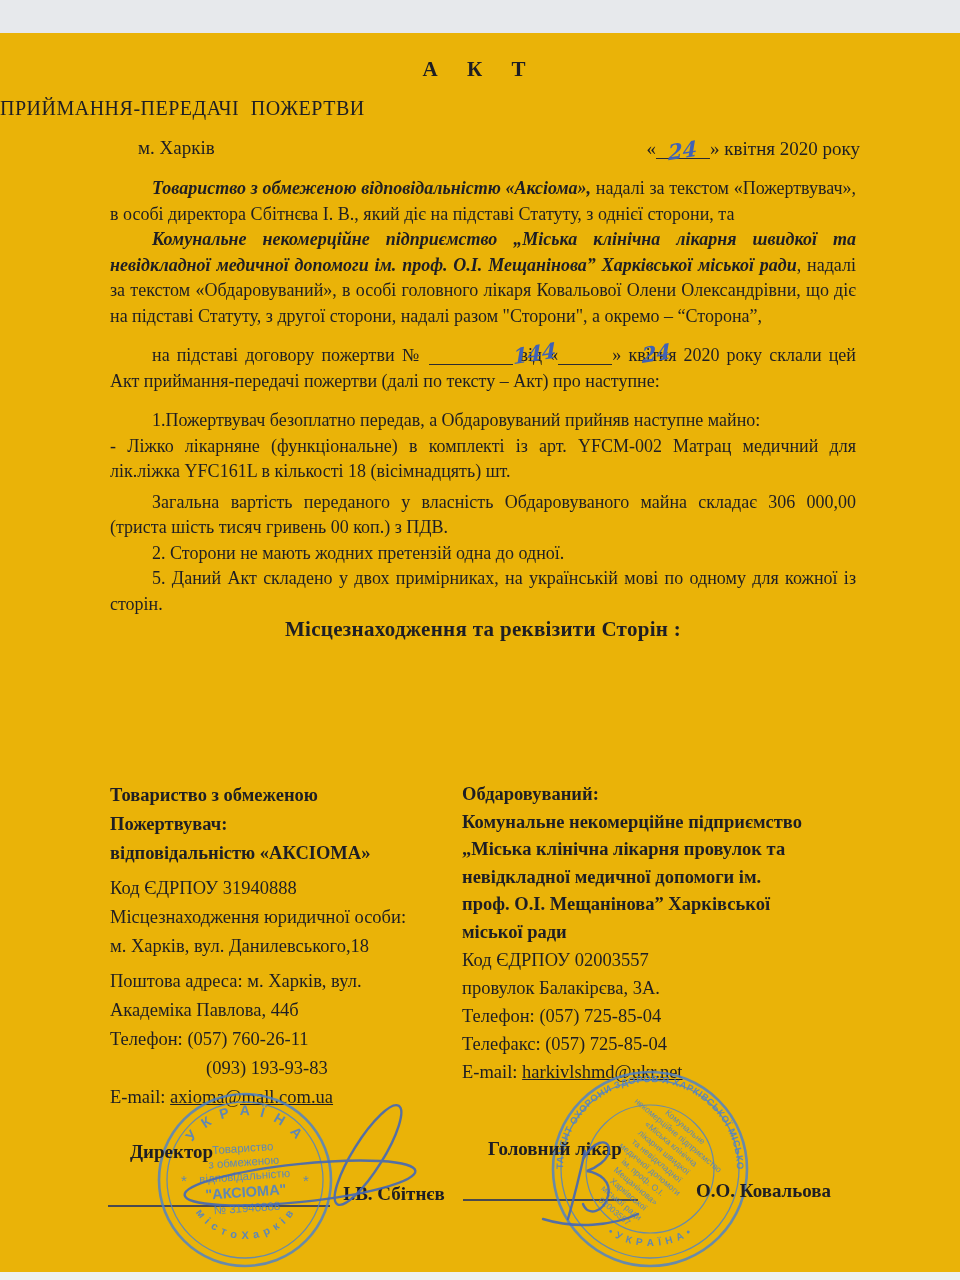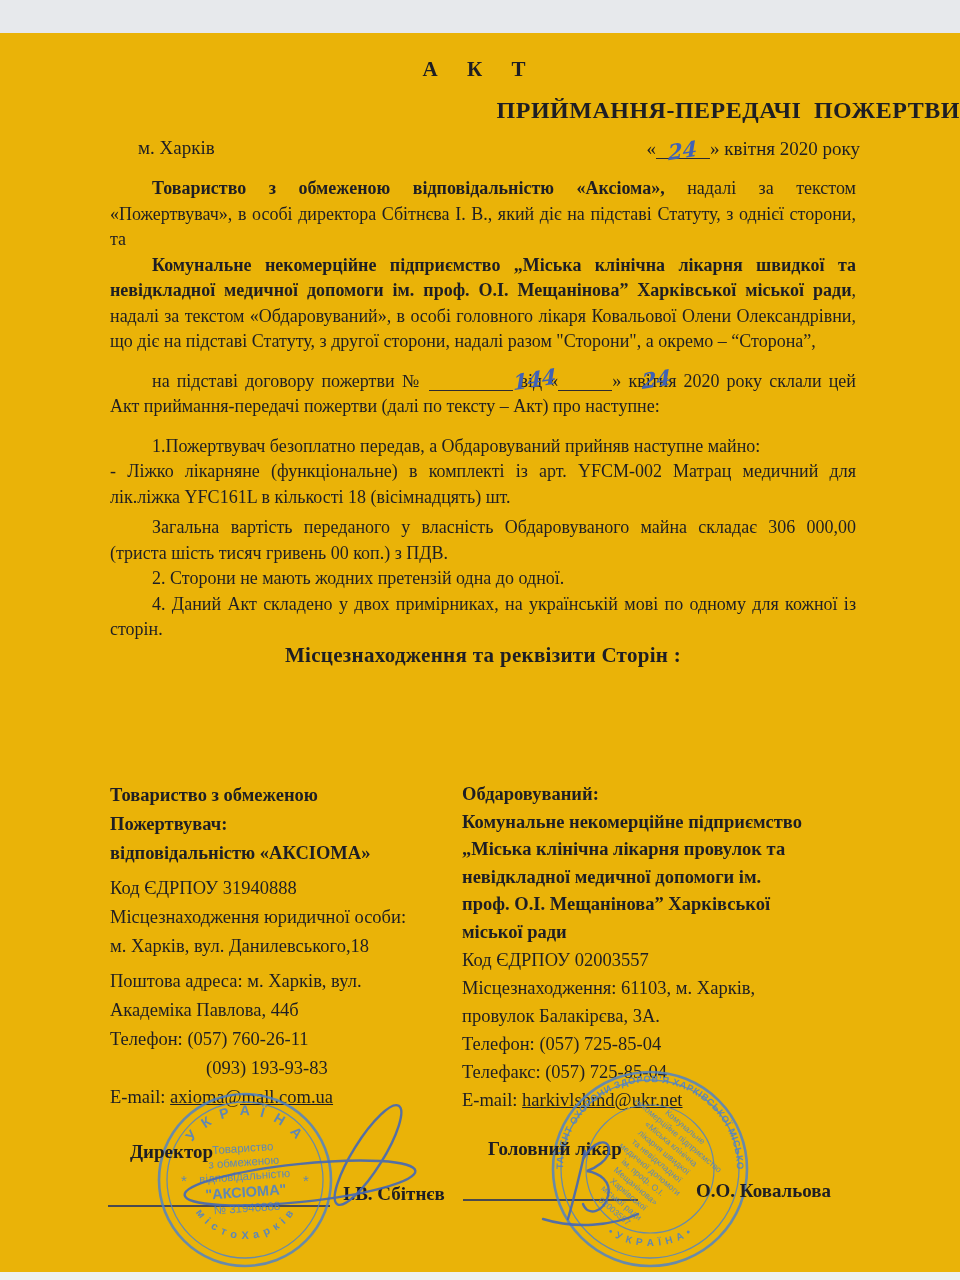--- a/index.html
+++ b/index.html
@@ -10,40 +10,40 @@
     color:#1e1e24;
     position:relative;
     overflow:hidden;
   }
   .page{
     position:absolute;left:0;top:33px;width:960px;height:1247px;
     background:#eab308;
   }
   .t1{position:absolute;top:24px;left:0;width:100%;text-align:center;
       font-size:21px;font-weight:bold;letter-spacing:12px;}
-  .t2{position:absolute;top:64px;left:0;width:100%;text-align:right;
-      font-size:24px;font-weight:bold;letter-spacing:0.5px;word-spacing:6px;}
+  .t2{position:absolute;top:64px;left:0;width:100%;text-align:left;
+      font-size:20px;font-weight:normal;letter-spacing:0.5px;word-spacing:6px;}
   .place-date{position:absolute;top:104px;left:110px;right:100px;
       display:flex;justify-content:space-between;font-size:19px;}
   .place{padding-left:28px;}
   .blank{display:inline-block;border-bottom:1.6px solid #2c2c31;text-align:center;line-height:1;}
   .blank.day{width:54px;}
   .blank.num{width:84px;}
   .ink{
     display:inline-block;color:#3f62b6;font-style:italic;font-weight:bold;
     font-size:21px;transform:rotate(-9deg) skewX(-8deg);
     font-family:"DejaVu Serif",serif;position:relative;top:3px;
   }
   .body-text{position:absolute;top:143px;left:110px;width:746px;
       font-size:18px;line-height:25.5px;text-align:justify;}
   .body-text p{margin:0;}
   .ind{text-indent:42px;}
   .gap14{margin-top:14px !important;}
   .gap5{margin-top:5px !important;}
-  b{font-weight:bold;}
+  b{font-weight:bold;font-style:italic;}
   .sec-head{margin-top:3px;text-align:center;font-weight:bold;font-size:21px;
       text-indent:0;letter-spacing:0.3px;}
   .columns{position:absolute;top:748px;left:110px;width:750px;display:flex;}
   .col-l{width:352px;font-size:18.5px;line-height:29px;}
   .col-r{width:398px;font-size:18.5px;line-height:27.5px;}
   .col-l .grp{margin-top:6px;}
   .col-r .details{line-height:28px;}
   .bold-line{font-weight:bold;}
   .phone2{padding-left:96px;}
   .email a, .email span.addr{color:#1e1e24;text-decoration:underline;}
@@ -81,21 +81,21 @@
   </div>
 
   <div class="body-text">
     <p class="ind"><b>Товариство з обмеженою відповідальністю «Аксіома»,</b><span> надалі за текстом «Пожертвувач», в особі директора Сбітнєва І. В., який діє на підставі Статуту, з однієї сторони, та</span></p>
     <p class="ind"><b>Комунальне некомерційне підприємство „Міська клінічна лікарня швидкої та невідкладної медичної допомоги ім. проф. О.І. Мещанінова”  Харківської міської ради</b><span>, надалі за текстом «Обдаровуваний», в особі головного лікаря Ковальової Олени Олександрівни, що діє на підставі Статуту, з другої сторони, надалі разом "Сторони", а окремо – “Сторона”,</span></p>
     <p class="ind gap14"><span>на підставі договору пожертви № </span><span class="blank num"><span class="ink">144</span></span><span> від «</span><span class="blank day"><span class="ink">24</span></span><span>» квітня 2020 року склали цей Акт приймання-передачі пожертви (далі по тексту – Акт) про наступне:</span></p>
     <p class="ind gap14">1.Пожертвувач безоплатно передав, а Обдаровуваний прийняв наступне майно:</p>
     <p>- Ліжко лікарняне (функціональне) в комплекті із арт. YFCM-002 Матрац медичний для лік.ліжка YFC161L в кількості 18 (вісімнадцять) шт.</p>
     <p class="ind gap5">Загальна вартість переданого у власність Обдаровуваного майна складає 306 000,00 (триста шість тисяч гривень 00 коп.) з ПДВ.</p>
     <p class="ind">2. Сторони не мають жодних претензій одна до одної.</p>
-    <p class="ind">4. Даний Акт складено у двох  примірниках, на українській мові по одному для кожної із сторін.</p>
+    <p class="ind">5. Даний Акт складено у двох  примірниках, на українській мові по одному для кожної із сторін.</p>
     <p class="sec-head">Місцезнаходження та реквізити Сторін :</p>
   </div>
 
   <div class="columns">
     <div class="col-l">
       <div class="bold-line">Товариство з обмеженою</div>
       <div class="bold-line">Пожертвувач:</div>
       <div class="bold-line">відповідальністю  «АКСІОМА»</div>
       <div class="grp">
         <div>Код ЄДРПОУ 31940888</div>
@@ -112,21 +112,20 @@
     </div>
     <div class="col-r">
       <div class="bold-line">Обдаровуваний:</div>
       <div class="bold-line">Комунальне некомерційне підприємство</div>
       <div class="bold-line">„Міська клінічна лікарня провулок та</div>
       <div class="bold-line">невідкладної  медичної допомоги ім.</div>
       <div class="bold-line">проф. О.І. Мещанінова”  Харківської</div>
       <div class="bold-line">міської ради</div>
       <div class="details">
         <div>Код ЄДРПОУ 02003557</div>
-        <div>Місцезнаходження: 61103, м. Харків,</div>
         <div>провулок Балакірєва, 3А.</div>
         <div>Телефон: (057) 725-85-04</div>
         <div>Телефакс: (057) 725-85-04</div>
         <div class="email"><span>E-mail: </span><span class="addr">harkivlshmd@ukr.net</span></div>
       </div>
     </div>
   </div>
 
   <div class="sig-role l">Директор</div>
   <div class="sig-role r">Головний лікар</div>

